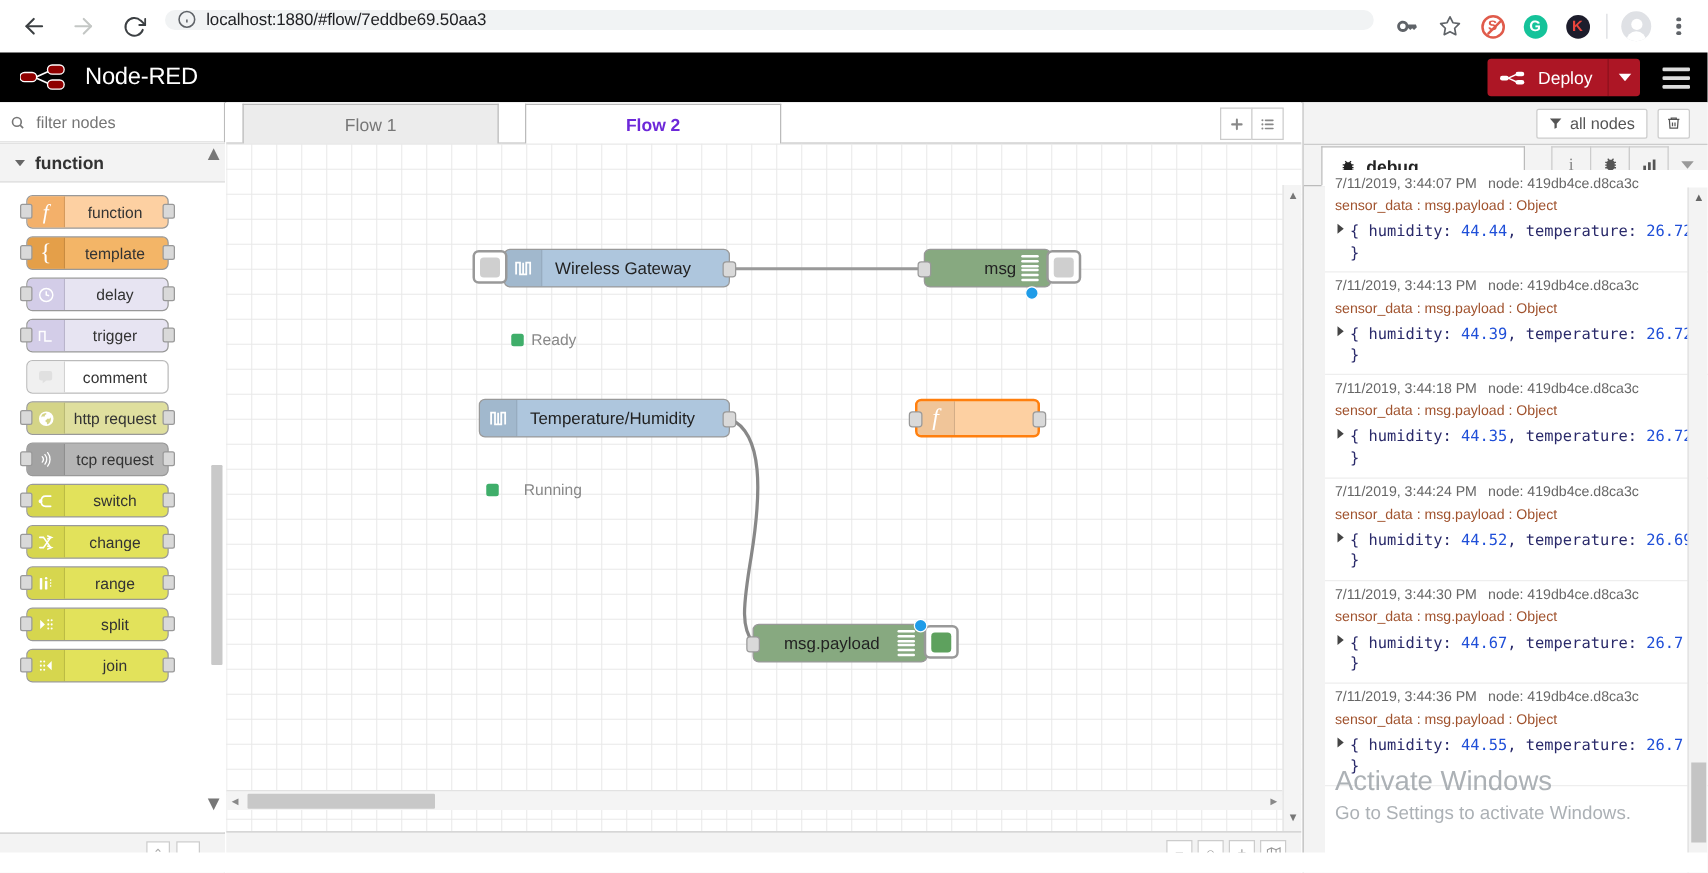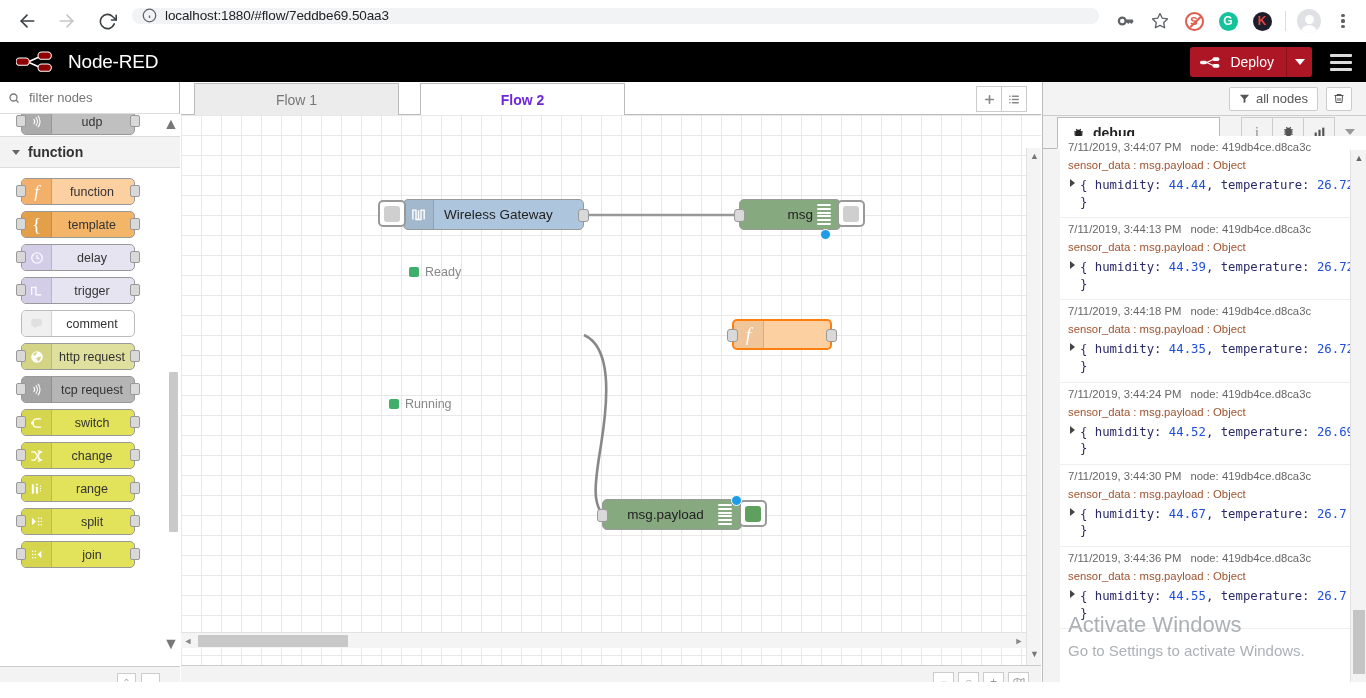--- a/index.html
+++ b/index.html
@@ -487,34 +487,20 @@
     <div id="palette-search">
       <svg width="12" height="12" viewBox="0 0 24 24" fill="none" stroke="#777" stroke-width="2.6">
         <circle cx="11" cy="11" r="7"></circle>
           <line x1="21" y1="21" x2="16.2" y2="16.2"></line>
       </svg>
       <input placeholder="filter nodes" style="">
     </div>
 
     <div id="palette-list">
 
-      <div style="height:22px;overflow:hidden;position:relative;">
-        <div class="palette-node" style="background:#c0c0c0;margin-top:-6px;">
-          <span class="pn-port left"></span>
-          <span class="pn-icon" style="background:#ababab;">
-            <svg width="13" height="13" viewBox="0 0 24 24" fill="none" stroke="#fff" stroke-width="2" stroke-linecap="round">
-              <path d="M7 8a6 6 0 0 1 0 8"></path>
-                <path d="M11 5a11 11 0 0 1 0 14"></path>
-                <path d="M15 2a16 16 0 0 1 0 20"></path>
-            </svg>
-          </span>
-          <span class="pn-label">udp</span>
-          <span class="pn-port right"></span>
-        </div>
-      </div>
 
       <div class="palette-category">
         <span class="cat-caret"></span>
         <span>function</span>
       </div>
 
       <div id="palette-nodes-container" style="padding-top:4px;">
           <div class="palette-node" style="background: rgb(253, 208, 162);">
             <span class="pn-port left"></span>
             <span class="pn-icon" style="background:#f3b06a;">
@@ -727,21 +713,30 @@
             <i></i>
             <i></i>
             <i></i>
             <i></i>
         </span>
       </div>
       <div class="node-btn" style="left:656px; top:85px;">
         <span class="inner"></span>
       </div>
 
-      <div class="status-row" style="left:208px; top:282px;">
+      <div class="fnode" style="left:202px; top:204px; width:201px; background:#aec6dd;">
+        <span class="icon-box">
+          <svg width="17" height="15" viewBox="0 0 24 24" fill="none" stroke="#fff" stroke-width="2.3">
+            <path d="M3 20 L3 5 L8 5 L8 20 L12 20 L12 5 L12 20 L16 20 L16 5 L21 5 L21 20"></path>
+          </svg>
+        </span>
+        <span class="label">Temperature/Humidity</span>
+        <span class="port" style="right:-6px;"></span>
+      </div>
+      <div class="status-row" style="left:208px; top:270px;gap:14px;">
         <span class="status-dot"></span>
         <span>Running</span>
       </div>
 
       <div class="fnode sel" style="left:551px; top:204px; width:100px; background:#fdd0a2;">
         <span class="port" style="left:-7px;top:8px;"></span>
         <span class="icon-box" style="background:rgba(0,0,0,0.05);">
           <span style="font-family:'Liberation Serif',serif;font-style:italic;font-size:19px;color:#fff;">f</span>
         </span>
         <span class="label"></span>

